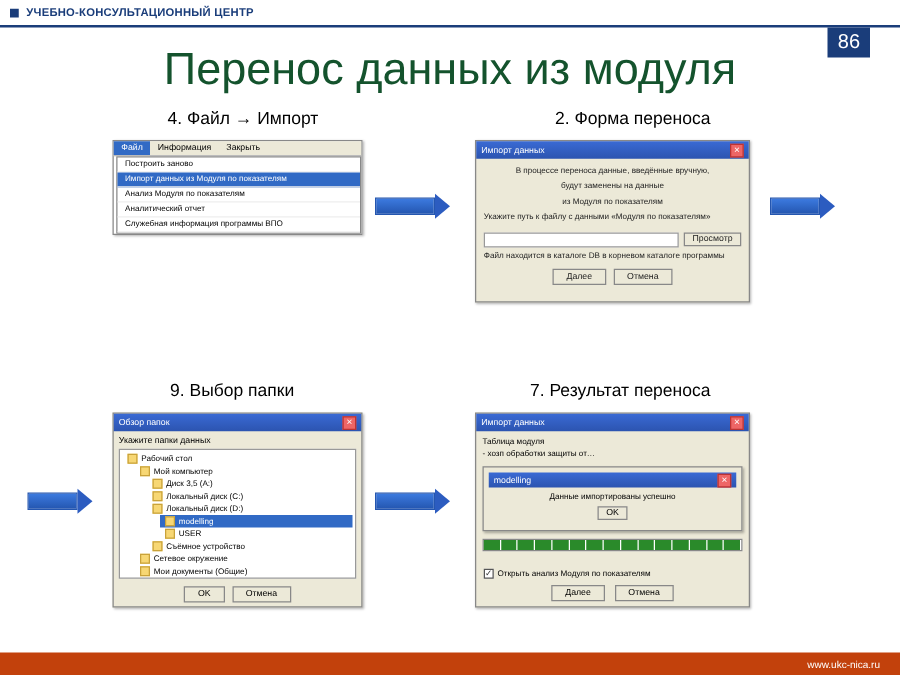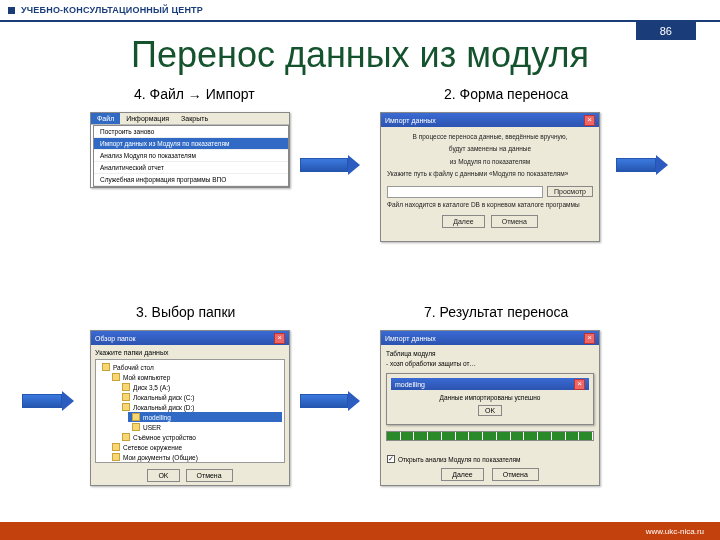--- a/index.html
+++ b/index.html
@@ -19,21 +19,21 @@
     position: relative;
   }
   .top-bar .brand {
     color: #1a3d7a; font-size: 9px; font-weight: bold;
     letter-spacing: 0.2px;
   }
   .top-bar .sq { width:7px; height:7px; background:#1a3d7a; margin-right:6px; }
   .page-badge {
     position: absolute; right: 24px; top: 22px;
     background: #1a3d7a; color: #fff;
-    font-size: 11px; padding: 3px 24px;
+    font-size: 16px; padding: 3px 8px;
   }
   .bottom-bar {
     position: absolute; left: 0; right: 0; bottom: 0;
     height: 18px; background: #c2410c;
     display: flex; justify-content: flex-end; align-items: center;
     padding: 0 16px;
   }
   .bottom-bar .url { color: #fff; font-size: 8px; }
 
   h1.slide-title {
@@ -147,21 +147,21 @@
   <div class="brand">УЧЕБНО-КОНСУЛЬТАЦИОННЫЙ ЦЕНТР</div>
 </div>
 <div class="page-badge">86</div>
 
 <h1 class="slide-title">Перенос данных из модуля</h1>
 
 <div class="grid">
 
   <div class="caption cap1">4. Файл → Импорт</div>
   <div class="caption cap2">2. Форма переноса</div>
-  <div class="caption cap3">3. Выбор папки</div>
+  <div class="caption cap3">9. Выбор папки</div>
   <div class="caption cap4">7. Результат переноса</div>
 
   <div class="win w1">
     <div class="menubar">
       <span class="active">Файл</span>
       <span>Информация</span>
       <span>Закрыть</span>
     </div>
     <div class="menu">
       <div>Построить заново</div>

